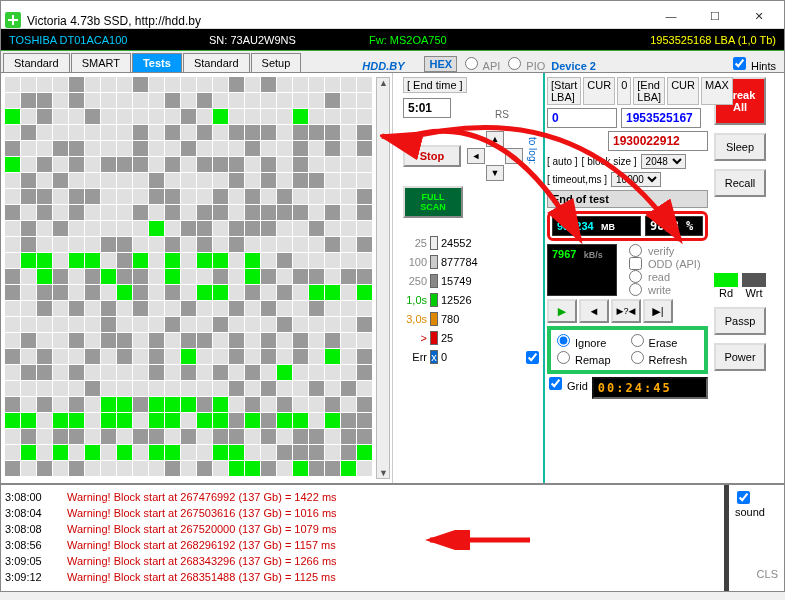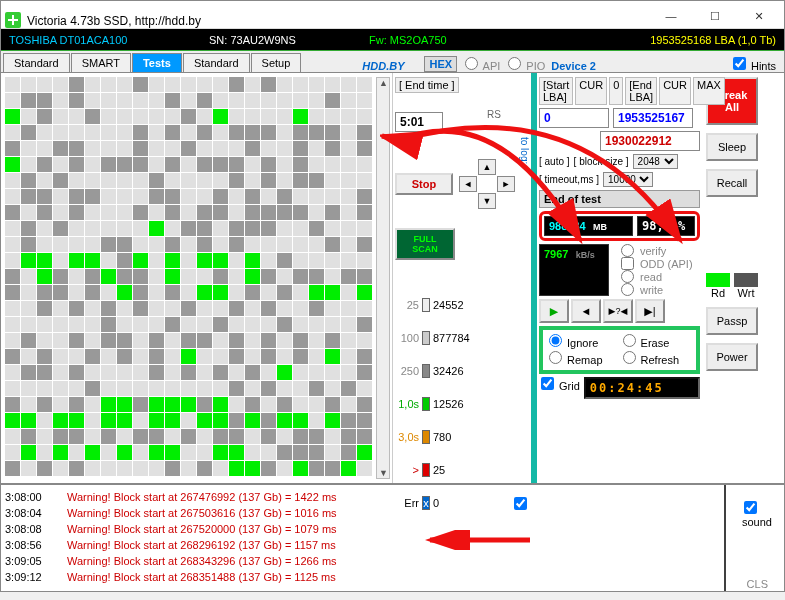--- a/index.html
+++ b/index.html
@@ -28,21 +28,21 @@
 .tabs .hints { margin-left: auto; margin-right: 8px; }
 .main { display: flex; height: 410px; }
 .grid-area { width: 392px; padding: 4px; border-right: 1px solid #ccc; position: relative; }
 .block-grid { display: grid; grid-template-columns: repeat(23, 15px); grid-auto-rows: 15px; gap: 1px; }
 .cell { background: #e0e0e0; }
 .cell.g { background: #0e0; }
 .cell.d { background: #999; }
 .vscroll { position: absolute; right: 2px; top: 4px; bottom: 4px; width: 14px; background: #eee; border: 1px solid #bbb; }
 .vscroll::before { content:'▲'; position:absolute; top:0; left:2px; font-size:9px; color:#555; }
 .vscroll::after { content:'▼'; position:absolute; bottom:0; left:2px; font-size:9px; color:#555; }
-.mid-panel { width: 144px; padding: 4px 2px; border-right: 6px solid #14b8a6; display: flex; flex-direction: column; gap: 19px; }
+.mid-panel { width: 144px; padding: 4px 2px; border-right: 2px solid #14b8a6; display: flex; flex-direction: column; gap: 5px; margin-left: 8px; }
 .lbl-row { display: flex; gap: 2px; font-size: 10px; }
 .lbl-row span { background: #f0f0f0; border: 1px solid #bbb; padding: 1px 3px; }
 .inp { border: 1px solid #888; padding: 2px 4px; font-size: 12px; font-weight: bold; }
 .inp.blue { color: #00f; }
 .btn { border: 2px outset #ddd; background: #eee; padding: 3px 8px; text-align: center; }
 .btn.stop { color: #c00; font-weight: bold; width: 58px; }
 .btn.full { background: #063; color: #0f0; font-weight: bold; font-size: 9px; padding: 4px 3px; }
 .dpad { position: relative; width: 60px; height: 50px; }
 .dpad .ar { position: absolute; width: 18px; height: 16px; border: 1px solid #888; background: #eee; display:flex; align-items:center; justify-content:center; font-size:9px; }
 .dpad .up { top:0; left:21px; } .dpad .dn { bottom:0; left:21px; } .dpad .lf { top:17px; left:2px; } .dpad .rt { top:17px; right:2px; }
@@ -62,21 +62,21 @@
 .side-btns { width: 60px; padding: 4px; display: flex; flex-direction: column; gap: 8px; }
 .sbtn { border: 2px outset #ddd; background: #eee; padding: 6px 2px; text-align: center; font-size: 11px; }
 .sbtn.break { background: #e11; color: #fff; font-weight: bold; height: 48px; display:flex; align-items:center; justify-content:center; }
 .rw-ind { display: flex; gap: 4px; }
 .rw-ind .box { width: 24px; height: 14px; }
 .log { height: 108px; border-top: 2px solid #888; display: flex; }
 .log-lines { flex: 1; padding: 4px; font-size: 11px; overflow: hidden; }
 .log-line { display: flex; gap: 8px; line-height: 16px; }
 .log-line .ts { color: #000; width: 54px; }
 .log-line .msg { color: #c00; }
-.log-side { width: 60px; border-left: 2px solid #404040; padding: 16px; font-size: 10px; }
+.log-side { width: 60px; border-left: 5px solid #404040; padding: 6px; font-size: 10px; }
 select { border: 1px solid #888; font-size: 10px; }
 input[type=checkbox], input[type=radio] { margin: 0 2px; }
 </style>
 </head>
 <body>
 
 <div class="window">
   <div class="titlebar">
     <div class="icon"></div>
     <div class="title">Victoria 4.73b SSD, http://hdd.by</div>
@@ -712,21 +712,21 @@
           <span>24552</span>
         </div>
       <div class="stat-row">
           <span class="lbl" style="color:#888">100</span>
           <span class="bar" style="background:#ccc"></span>
           <span>877784</span>
         </div>
       <div class="stat-row">
           <span class="lbl" style="color:#888">250</span>
           <span class="bar" style="background:#888"></span>
-          <span>32426</span>
+          <span>15749</span>
         </div>
       <div class="stat-row">
           <span class="lbl" style="color:#0a0">1,0s</span>
           <span class="bar" style="background:#0c0"></span>
           <span>12526</span>
         </div>
       <div class="stat-row">
           <span class="lbl" style="color:#d80">3,0s</span>
           <span class="bar" style="background:#d80"></span>
           <span>780</span>

